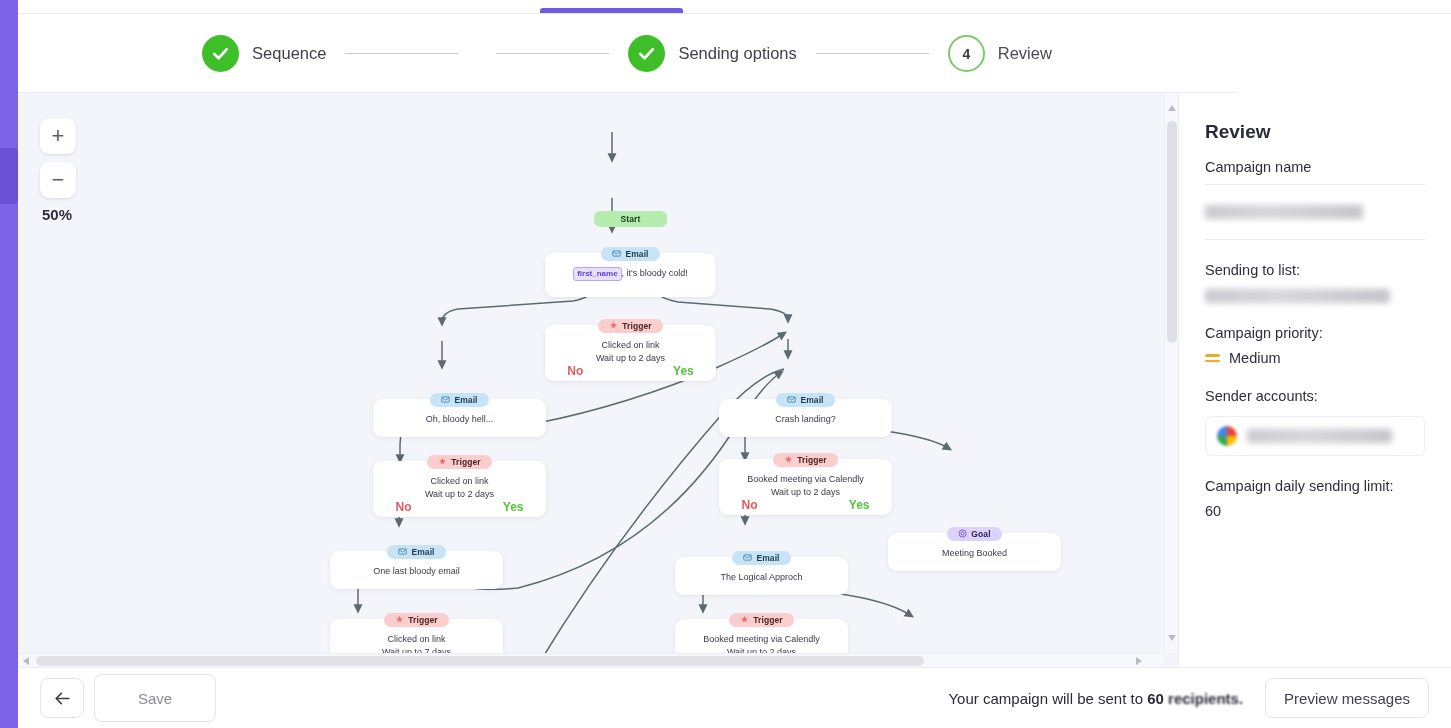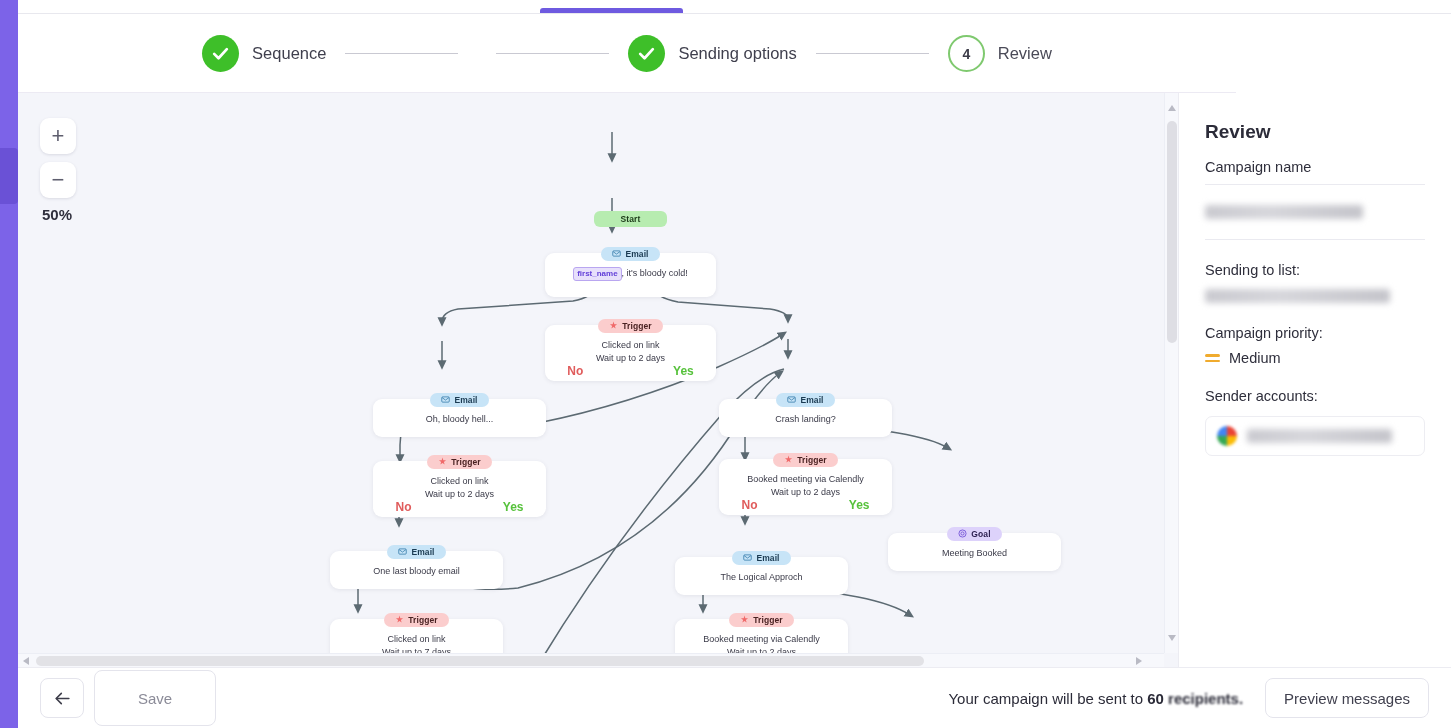--- a/index.html
+++ b/index.html
@@ -198,21 +198,21 @@
     position: absolute; left: 18px; bottom: 0; width: 1433px; height: 61px;
     background: #ffffff; border-top: 1px solid #ececf2;
     display: flex; align-items: center; padding: 0 22px;
   }
   .btn-back {
     width: 44px; height: 40px; border: 1px solid #e4e4ec; border-radius: 8px;
     background: #fff; display: flex; align-items: center; justify-content: center;
     color: #3d3d4a; font-size: 18px; cursor: pointer; margin-right: 10px;
   }
   .btn-save {
-    min-width: 122px; height: 56px; border: 1px solid #e4e4ec; border-radius: 8px;
+    min-width: 122px; height: 48px; border: 1px solid #e4e4ec; border-radius: 8px;
     background: #fff; color: #8b8b98; font-size: 15px;
     display: flex; align-items: center; justify-content: center; cursor: pointer;
   }
   .footer-spacer { flex: 1; }
   .send-note { font-size: 15px; color: #2b2b38; margin-right: 22px; }
   .send-note b { font-weight: 700; }
   .send-note .blurred { filter: blur(0.8px); }
   .btn-preview {
     height: 40px; padding: 0 18px; border: 1px solid #e4e4ec; border-radius: 8px;
     background: #fff; color: #41414f; font-size: 15px;
@@ -492,20 +492,24 @@
     </div>
 
     <div class="rp-group">
       <div class="rp-label">Sender accounts:</div>
       <div class="rp-account">
         <div class="rp-avatar"></div>
         <div class="rp-redact" style="width:74%; margin:0;"></div>
       </div>
     </div>
 
+    <div class="rp-group">
+      <div class="rp-label">Campaign daily sending limit:</div>
+      <div class="rp-value">60</div>
+    </div>
 
   </div>
 
   <div class="footer">
     <div class="btn-back">
       <svg width="19" height="19" viewBox="0 0 24 24" fill="none" stroke="#3d3d4a" stroke-width="2" stroke-linecap="round" stroke-linejoin="round">
         <line x1="20" y1="12" x2="4.5" y2="12"></line>
           <polyline points="10.5,5.5 4,12 10.5,18.5"></polyline>
       </svg>
     </div>

